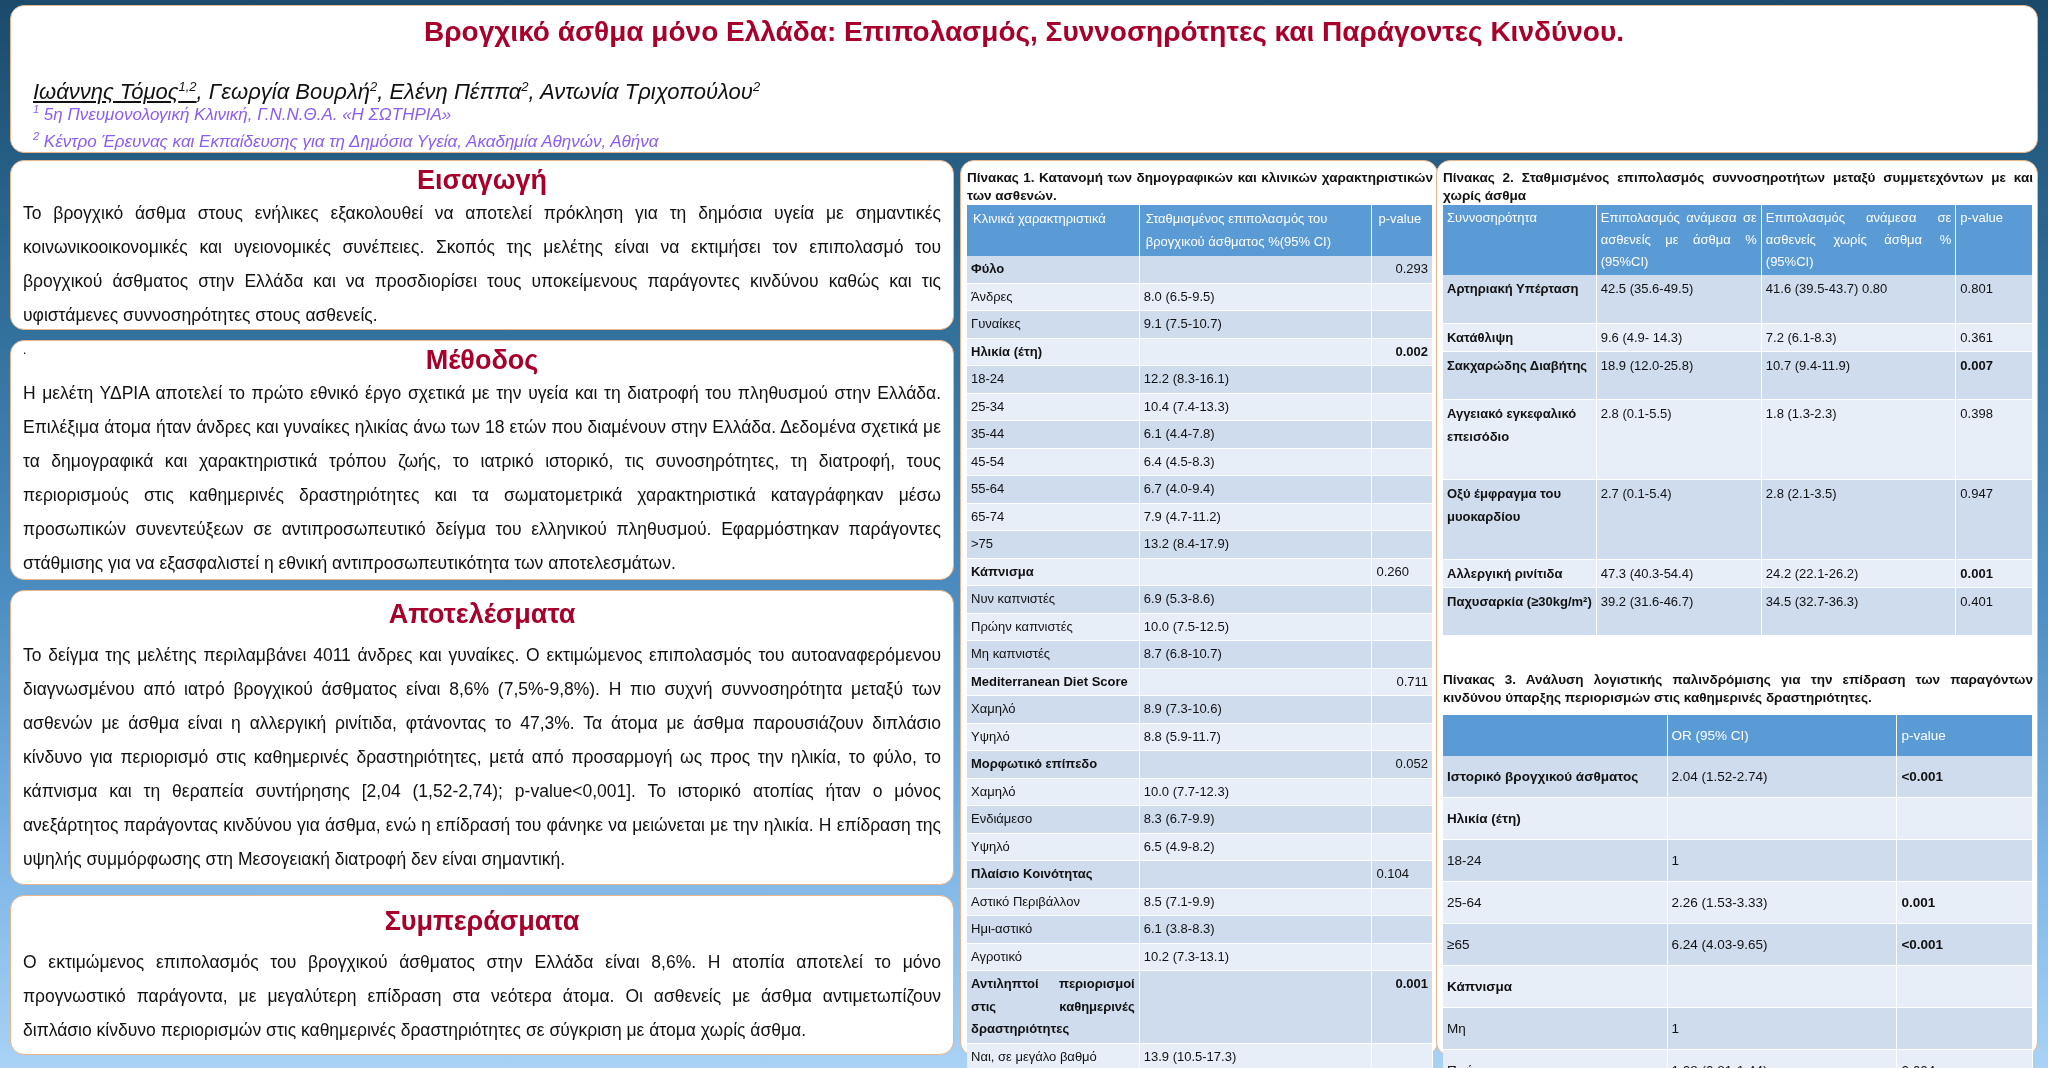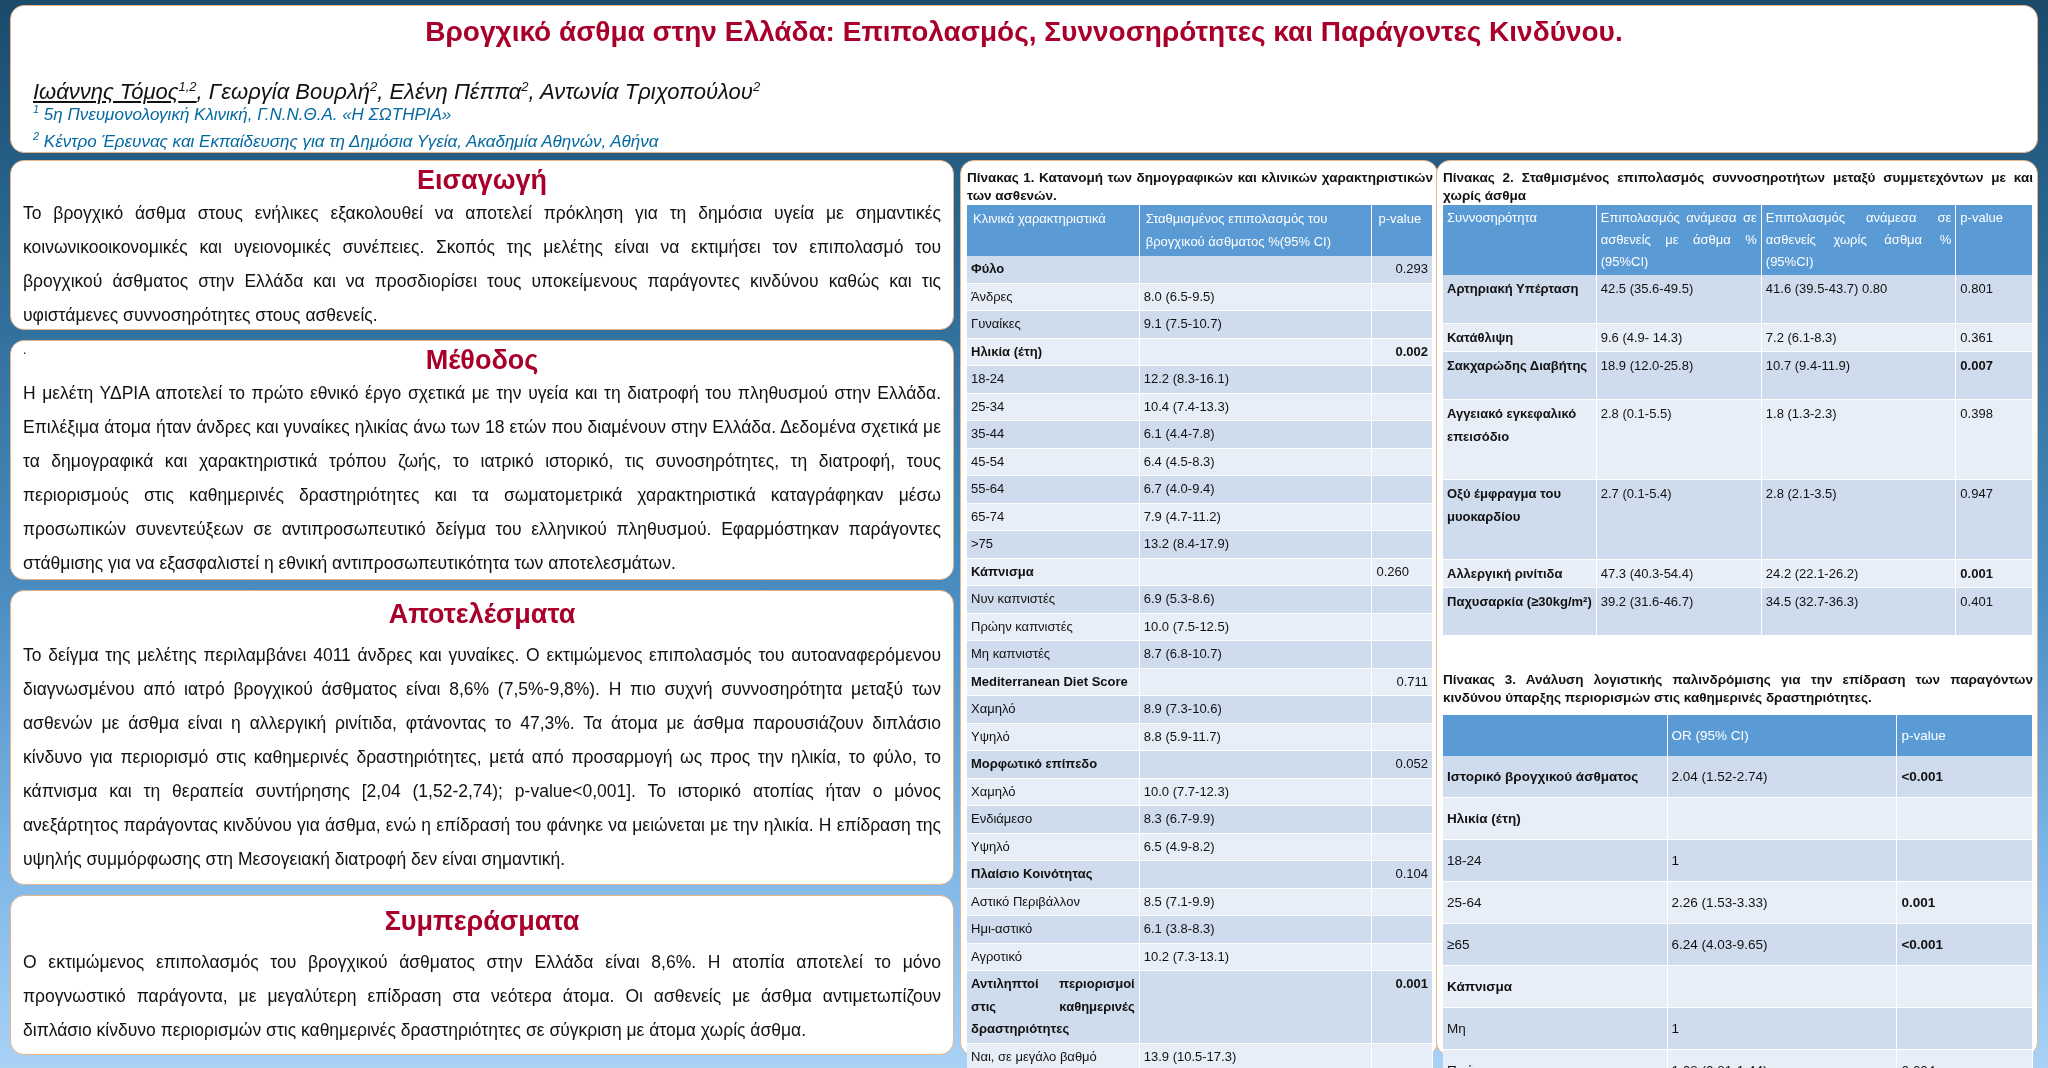--- a/index.html
+++ b/index.html
@@ -19,21 +19,21 @@
   #title-panel { left: 10px; top: 5px; width: 2028px; height: 148px; }
   #title-panel .title {
     position: absolute; left: 0; right: 0; top: 10px; text-align: center;
     color: #a8002a; font-size: 28px; font-weight: bold;
   }
   #title-panel .authors {
     position: absolute; left: 22px; top: 73px; font-size: 22px; font-style: italic; color: #111;
   }
   #title-panel .authors sup { font-size: 13px; }
   #title-panel .u { text-decoration: underline; }
-  #title-panel .aff { position: absolute; left: 22px; font-size: 17px; font-style: italic; color: #0369a1; }
+  #title-panel .aff { position: absolute; left: 22px; font-size: 17px; font-style: italic; color: #8b5cf6; }
   #title-panel .aff sup { font-size: 11px; }
 
   .sec-title { text-align: center; color: #a8002a; font-size: 27px; font-weight: bold; margin-top: 4px; }
   .sec-body {
     font-size: 17.5px; line-height: 34px; color: #111; text-align: justify;
     padding: 0 12px 0 12px;
   }
   #intro { left: 10px; top: 160px; width: 944px; height: 170px; }
   #method { left: 10px; top: 340px; width: 944px; height: 240px; }
   #method .dot { position: absolute; left: 12px; top: 2px; font-size: 12px; }
@@ -64,21 +64,21 @@
 
   #t3 { position: absolute; left: 6px; top: 510px; width: 590px; }
   #t3 td, #t3 th { line-height: 17px; padding: 12px 4px; font-size: 13.5px; }
 </style>
 </head>
 <body>
 
 <div class="tiny-header"></div>
 
 <div class="panel" id="title-panel">
-  <div class="title">Βρογχικό άσθμα στην Ελλάδα: Επιπολασμός, Συννοσηρότητες και Παράγοντες Κινδύνου.</div>
+  <div class="title">Βρογχικό άσθμα μόνο Ελλάδα: Επιπολασμός, Συννοσηρότητες και Παράγοντες Κινδύνου.</div>
   <div class="authors">
     <span class="u"><span>Ιωάννης Τόμος</span><sup>1,2</sup></span>,
     <span><span>Γεωργία Βουρλή</span><sup>2</sup></span>,
     <span><span>Ελένη Πέππα</span><sup>2</sup></span>,
     <span><span>Αντωνία Τριχοπούλου</span><sup>2</sup></span>
   </div>
   <div class="aff" style="top:97px"><sup>1</sup> <span>5η Πνευμονολογική Κλινική, Γ.Ν.Ν.Θ.Α. «Η ΣΩΤΗΡΙΑ»</span></div>
   <div class="aff" style="top:124px"><sup>2</sup> <span>Κέντρο Έρευνας και Εκπαίδευσης για τη Δημόσια Υγεία, Ακαδημία Αθηνών, Αθήνα</span></div>
 </div>
 
@@ -221,21 +221,21 @@
             <td style="text-align: right;"></td>
           </tr>
           <tr class="even">
             <td>Υψηλό</td>
             <td>6.5 (4.9-8.2)</td>
             <td style="text-align: right;"></td>
           </tr>
           <tr class="odd">
             <td class="b">Πλαίσιο Κοινότητας</td>
             <td></td>
-            <td style="text-align: right;">0.104</td>
+            <td style="text-align: left;">0.104</td>
           </tr>
           <tr class="even">
             <td>Αστικό Περιβάλλον</td>
             <td>8.5 (7.1-9.9)</td>
             <td style="text-align: right;"></td>
           </tr>
           <tr class="odd">
             <td>Ημι-αστικό</td>
             <td>6.1 (3.8-8.3)</td>
             <td style="text-align: right;"></td>

